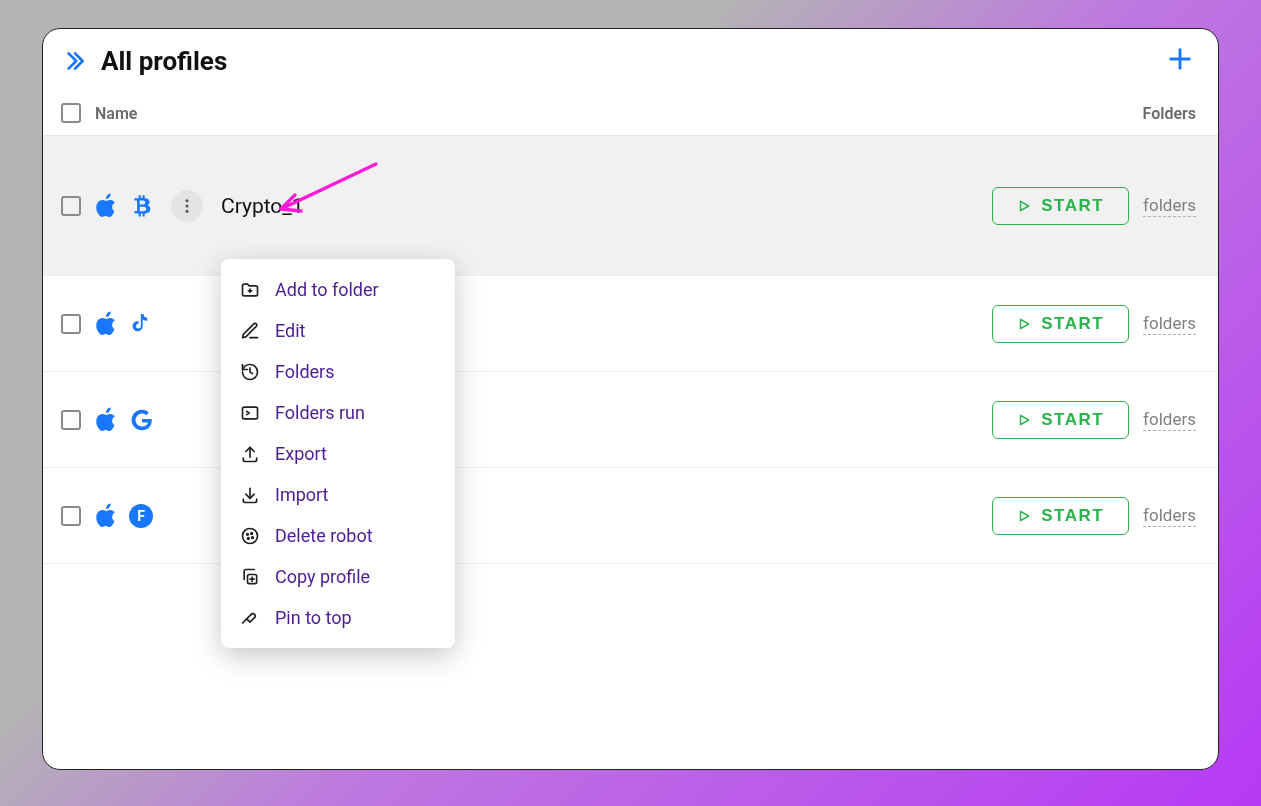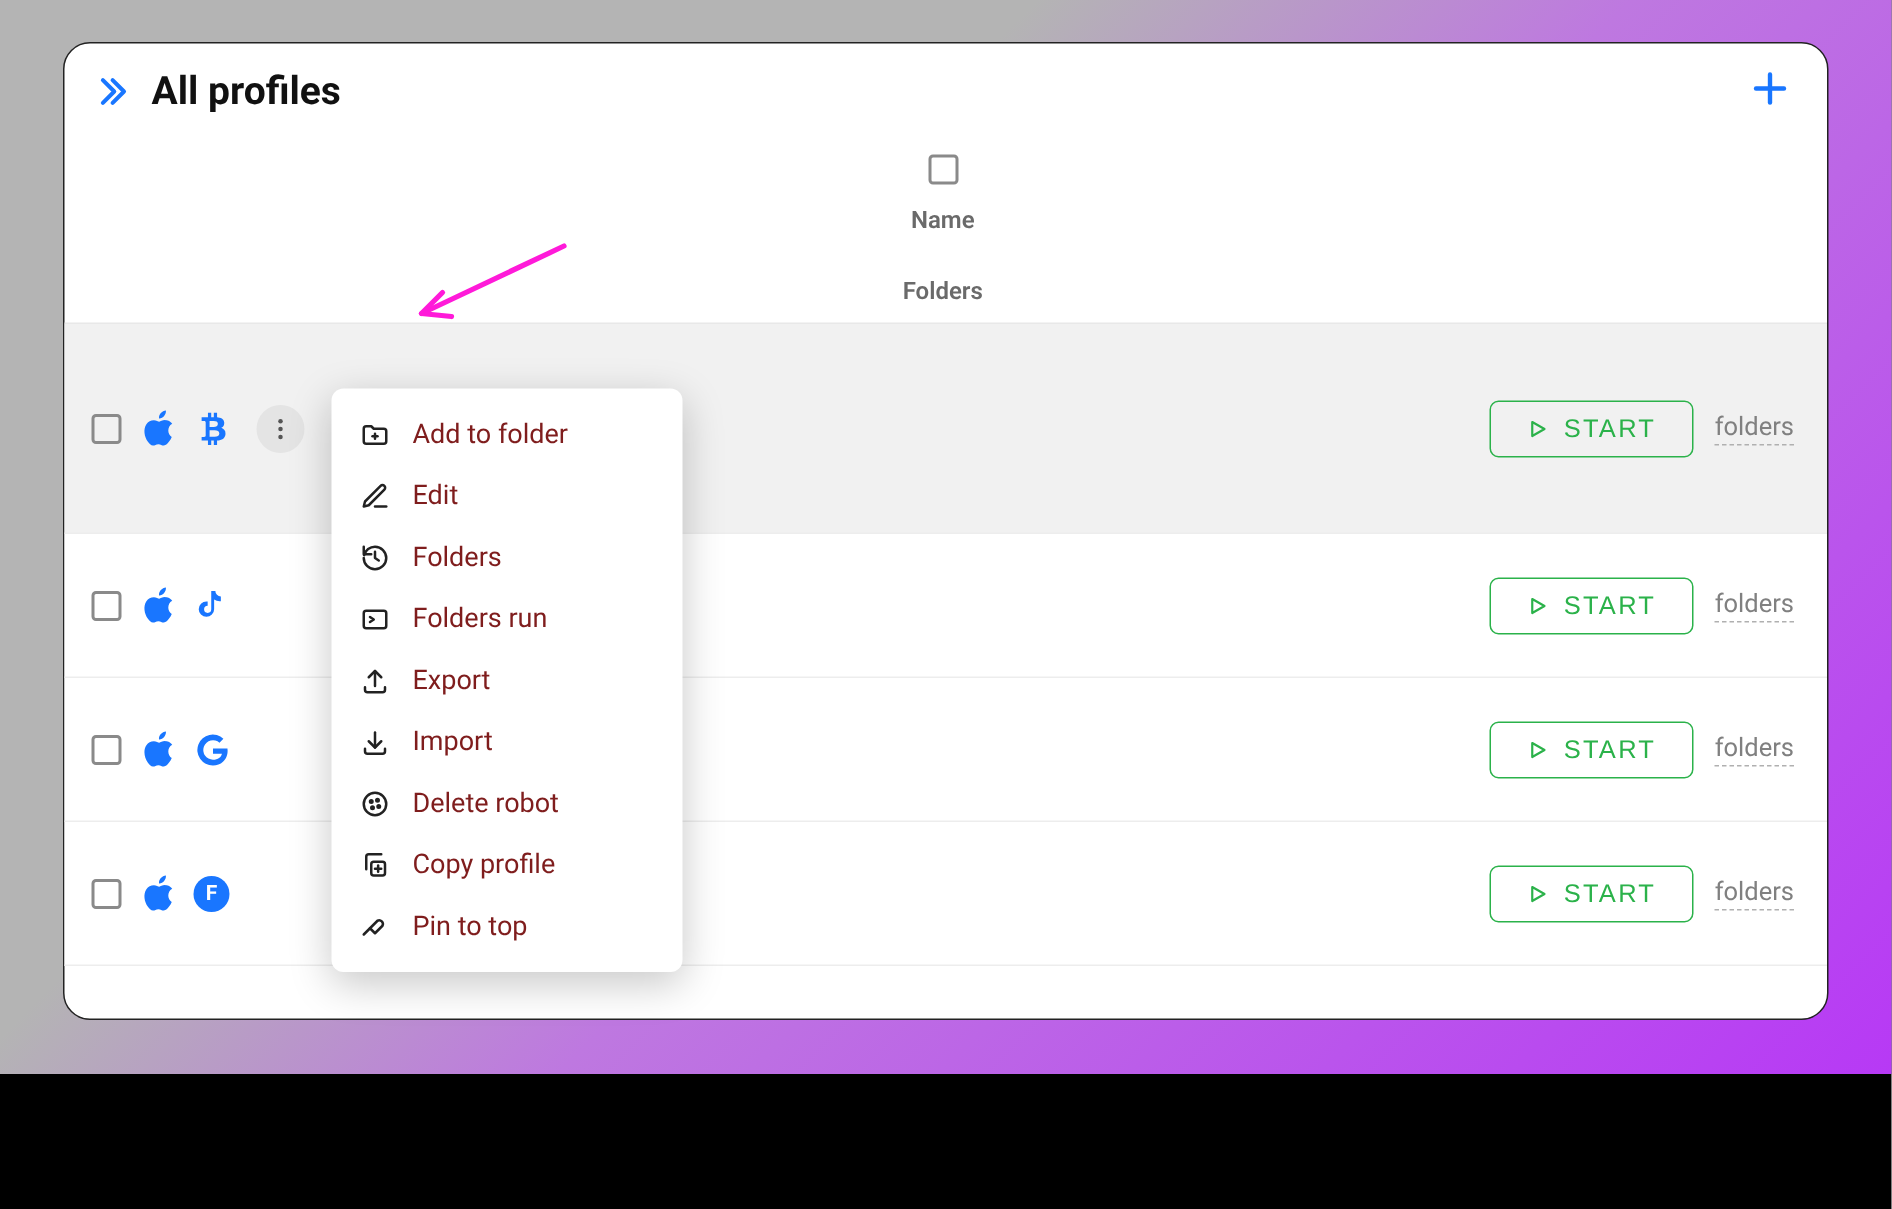--- a/index.html
+++ b/index.html
@@ -4,21 +4,21 @@
 <style>
   * { margin: 0; padding: 0; box-sizing: border-box; }
   html, body { width: 1261px; height: 806px; }
   body {
     font-family: -apple-system, BlinkMacSystemFont, "Segoe UI", Roboto, Helvetica, Arial, sans-serif;
     background: #000;
   }
   .outer {
     position: relative;
     width: 1261px;
-    height: 716px;
+    height: 806px;
     background: linear-gradient(135deg, #b4b4b4 0%, #b4b4b4 35%, #be78e0 55%, #b739f5 100%);
     padding: 28px 42px 36px 42px;
   }
   .panel {
     position: relative;
     width: 100%;
     height: 100%;
     background: #fff;
     border-radius: 18px;
     border: 1.5px solid #222;
@@ -46,21 +46,20 @@
   .spacer { flex: 1 1 auto; }
   .add-btn { color:#1976ff; padding:2px; }
 
   
   .col-hdr {
     display: flex;
     align-items: center;
     padding: 10px 22px 12px 18px;
     gap: 14px;
     border-bottom: 1px solid #e8e8e8;
-    flex-direction: column;
   }
   .col-name {
     font-size: 16px;
     font-weight: 600;
     color: #6a6a6a;
   }
   .col-folders {
     font-size: 16px;
     font-weight: 600;
     color: #6a6a6a;
@@ -117,21 +116,21 @@
     font-size: 21px;
     color: #111;
   }
   .start-btn {
     border: 1.5px solid #2bb24a;
     color: #2bb24a;
     background: transparent;
     border-radius: 6px;
     padding: 8px 24px;
     font-size: 17px;
-    font-weight: 400;
+    font-weight: 700;
     letter-spacing: 1.5px;
     display: flex;
     align-items: center;
     gap: 10px;
   }
   .folders-link {
     color: #808080;
     font-size: 17px;
     border-bottom: 1.5px dashed #b0b0b0;
     padding-bottom: 1px;
@@ -148,21 +147,21 @@
     box-shadow: 0 8px 28px rgba(0,0,0,0.22);
     padding: 10px 0;
     z-index: 50;
   }
   .menu-item {
     display: flex;
     align-items: flex-end;
     gap: 14px;
     padding: 10px 18px;
     font-size: 18px;
-    color: #7f1d1d;
+    color: #4c1d95;
     cursor: pointer;
   }
   .mi-ic { width:22px; display:flex; align-items:center; justify-content:center; color:#222; }
 
   
   .arrow {
     position: absolute;
     left: 228px;
     top: 130px;
     color: #ff1ad9;

